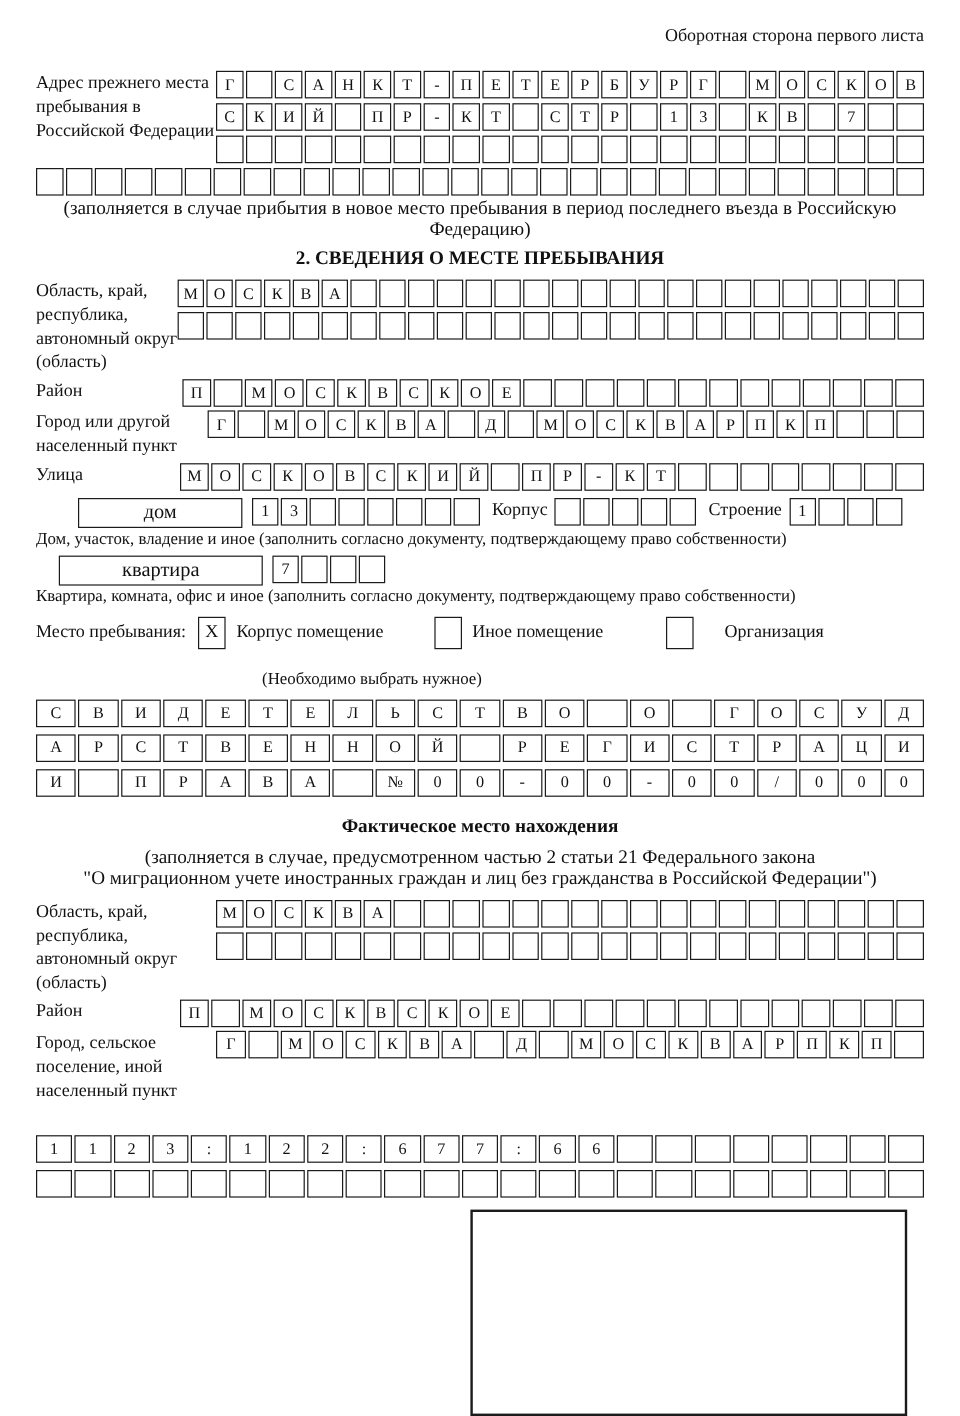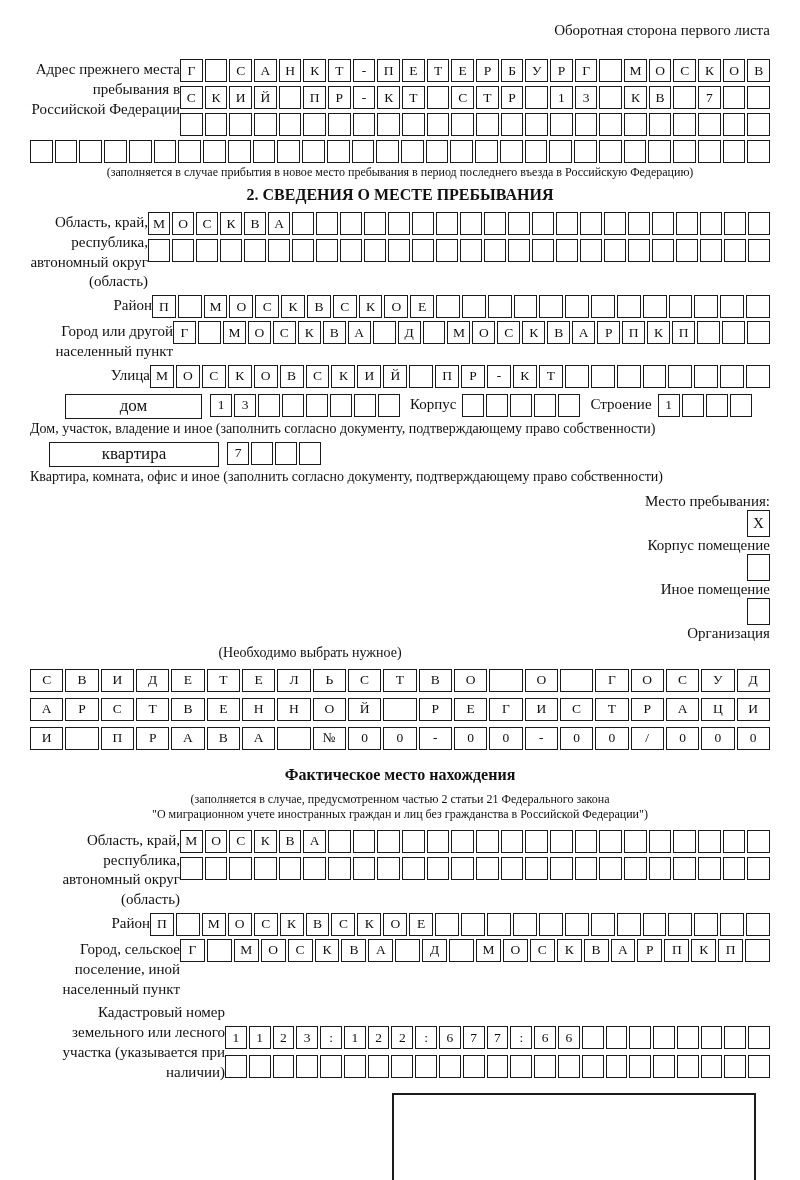--- a/index.html
+++ b/index.html
@@ -3,38 +3,38 @@
 <meta charset="utf-8">
 <style>
   html,body{margin:0;padding:0;background:#fff;}
   body{
     width:800px;height:1180px;box-sizing:border-box;
     padding:10px 30px 0 30px;
     font-family:"Liberation Serif","DejaVu Serif",serif;
     color:#111;font-size:15px;
   }
   .hdr-note{text-align:right;font-size:15px;margin:12px 0 20px 0;}
-  .frow{display:flex;align-items:flex-start;margin-bottom:3px;text-align:right;}
+  .frow{display:flex;align-items:flex-start;margin-bottom:3px;}
   .flabel{flex-shrink:0;font-size:15px;line-height:1.32;padding-top:1px;}
   .cellcol{flex:1;display:flex;flex-direction:column;gap:4px;min-width:0;}
   .cells{display:flex;gap:2px;flex:1;min-width:0;}
   .cell{
     flex:1 1 0;height:21px;border:1.6px solid #1b1b1b;
     display:flex;align-items:center;justify-content:center;
     font-size:13.5px;min-width:0;background:#fff;
   }
   .cells.fixed{flex:0 0 auto;}
   .cells.fixed .cell{flex:0 0 20px;}
-  .caption{font-size:12px;text-align:center;margin:2px 0 6px 0;}
+  .caption{font-size:16px;text-align:center;margin:2px 0 6px 0;}
   .caption-left{font-size:14px;margin:2px 0 5px 0;}
   .sec-title{font-weight:bold;font-size:16px;text-align:center;margin:6px 0 8px 0;}
   .bigbox{border:1.6px solid #1b1b1b;height:23px;display:flex;align-items:center;justify-content:center;font-size:17px;flex-shrink:0;}
   .inline-label{font-size:15px;padding:2px 6px 0 10px;flex-shrink:0;}
   .hrow{display:flex;align-items:flex-start;margin:6px 0 2px 0;}
-  .stay-row{display:flex;align-items:flex-end;margin:8px 0 3px 0;flex-direction:column;}
+  .stay-row{display:flex;align-items:center;margin:8px 0 18px 0;}
   .checkbox{
     width:21px;height:25px;border:1.6px solid #1b1b1b;flex-shrink:0;
     display:flex;align-items:center;justify-content:center;font-size:15px;
   }
   .opt{padding-left:9px;}
   .small-note{font-size:14px;text-align:center;margin:3px 0 8px 0;}
   .stamp-wrap{display:flex;justify-content:flex-end;margin-top:10px;padding-right:12px;}
   .stamp-inner{width:372px;display:flex;flex-direction:column;}
   .stamp-box{width:360px;height:168px;border:2px solid #1b1b1b;align-self:flex-start;margin-left:6px;}
   .stamp-caption{font-size:14.5px;text-align:center;line-height:1.42;margin-top:7px;}
@@ -556,21 +556,20 @@
       <span class="cell">А</span>
       <span class="cell">Р</span>
       <span class="cell">П</span>
       <span class="cell">К</span>
       <span class="cell">П</span>
       <span class="cell"></span>
     </div>
 </div>
 
 <div class="frow">
-  <div class="flabel" style="width:195px">Кадастровый номер земельного или лесного участка (указывается при наличии)</div>
   <div class="cellcol" style="gap:6px;padding-top:24px">
     <div class="cells">
         <span class="cell">1</span>
         <span class="cell">1</span>
         <span class="cell">2</span>
         <span class="cell">3</span>
         <span class="cell">:</span>
         <span class="cell">1</span>
         <span class="cell">2</span>
         <span class="cell">2</span>

